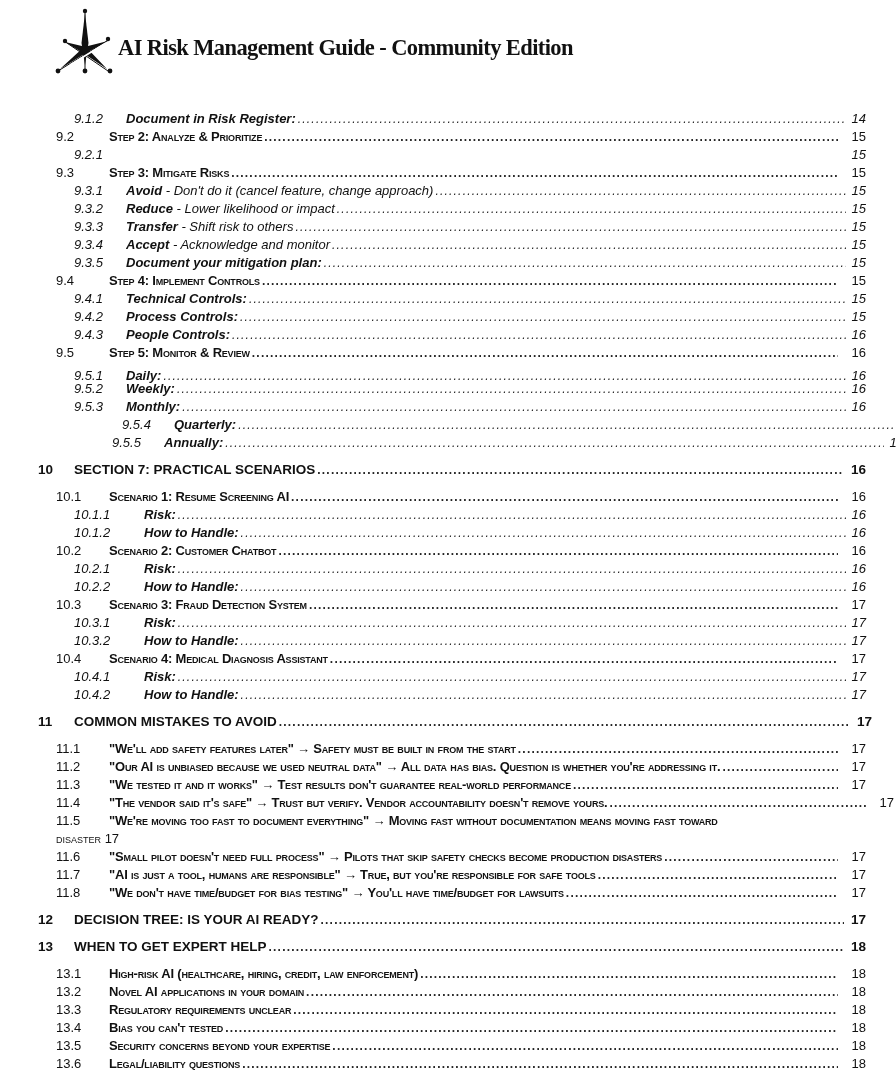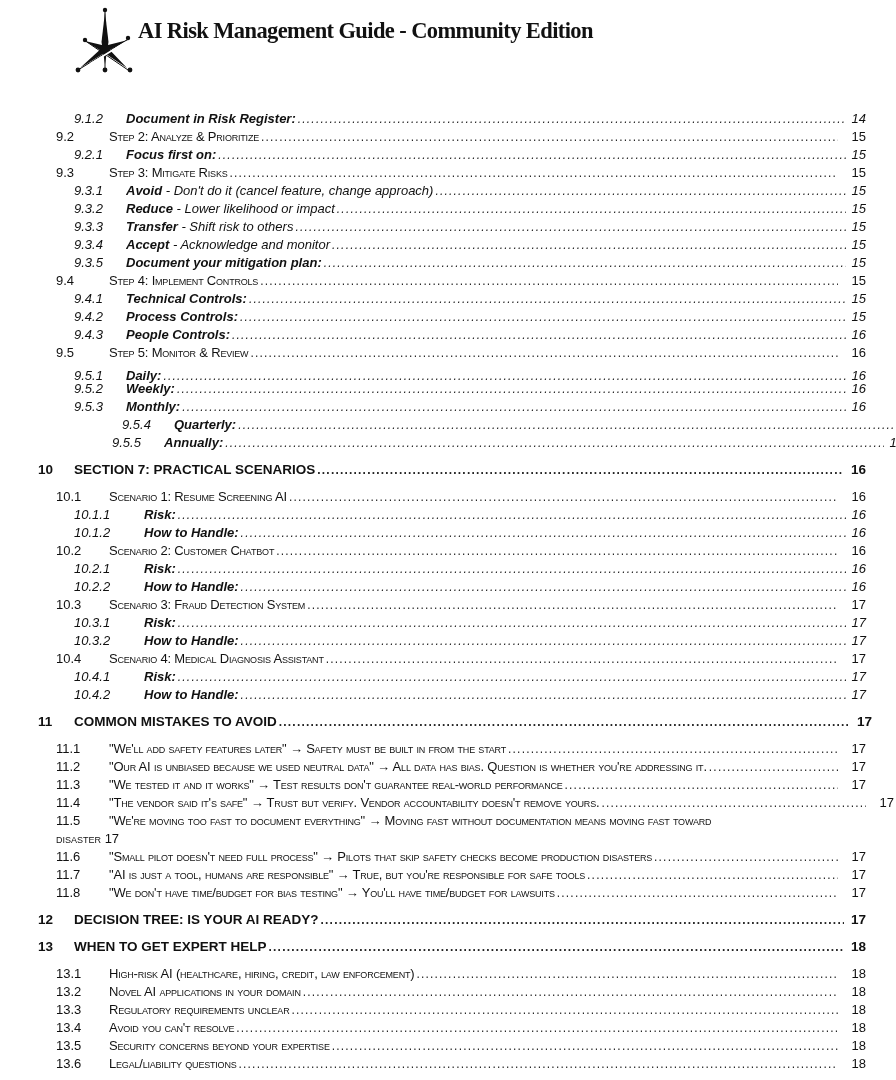--- a/index.html
+++ b/index.html
@@ -1,31 +1,31 @@
 <!DOCTYPE html>
 <html><head>
 <meta charset="utf-8">
 <style>
   html, body { margin:0; padding:0; background:#ffffff; }
   body { width:896px; height:1080px; overflow:hidden; position:relative; font-family:"Liberation Sans", "DejaVu Sans", sans-serif; color:#111; }
-  .header { position:absolute; left:70px; top:6px; height:72px; display:flex; }
+  .header { position:absolute; left:50px; top:6px; height:72px; display:flex; align-items:center; }
   .logo { width:70px; height:70px; margin-right:-2px; }
   .doc-title { font-family:"Liberation Serif","DejaVu Serif",serif; font-weight:bold; font-size:22.5px; letter-spacing:-0.6px; margin-top:12px; color:#111; }
   .toc { position:absolute; left:0; top:110px; width:896px; }
   .row { position:absolute; left:0; width:896px; height:18px; display:flex; align-items:baseline; font-size:13px; line-height:18px; white-space:nowrap; }
   .num { position:absolute; top:0; }
   .text { position:absolute; top:0; display:flex; align-items:baseline; overflow:hidden; }
   .lead { flex:1; overflow:hidden; white-space:nowrap; margin-left:2px; letter-spacing:1.2px; color:#222; font-size:12px; }
   .lead::before { content:"......................................................................................................................................................................................................................................................................................"; }
   .page { position:absolute; top:0; right:30px; text-align:right; }
   .l1 { font-weight:bold; font-size:13.5px; }
   .l1 .num { left:38px; }
   .l1 .text { left:74px; right:52px; }
   .l2 .num { left:56px; }
-  .l2 .text { left:109px; right:58px; }
+  .l2 .text { left:109px; right:58px;font-weight:bold; }
   .l2 .label { font-variant:small-caps; font-size:13px; letter-spacing:-0.2px; }
   .l3 { font-style:italic; }
   .l3 .num { left:74px; }
   .l3 .text { left:126px; right:50px; }
   .l3.w .text { left:144px; }
   .bold-part { font-weight:bold; }
   .l3 .page { font-style:italic; }
   .wrapline { position:absolute; left:56px; font-variant:small-caps; font-size:13px; }
 </style>
 </head>
@@ -64,24 +64,20 @@
     <div class="row l2" style="top: 18px;">
       <span class="num">9.2</span>
       <span class="text">
         <span class="label">Step 2: Analyze &amp; Prioritize</span>
         <span class="lead"></span>
       </span>
       <span class="page">15</span>
     </div>
     <div class="row l3" style="top: 36px;">
       <span class="num">9.2.1</span>
-      <span class="text">
-        <span class="bold-part">Focus first on:</span>
-        <span class="lead"></span>
-      </span>
       <span class="page">15</span>
     </div>
     <div class="row l2" style="top: 54px;">
       <span class="num">9.3</span>
       <span class="text">
         <span class="label">Step 3: Mitigate Risks</span>
         <span class="lead"></span>
       </span>
       <span class="page">15</span>
     </div>
@@ -422,21 +418,21 @@
       <span class="num">13.3</span>
       <span class="text">
         <span class="label">Regulatory requirements unclear</span>
         <span class="lead"></span>
       </span>
       <span class="page">18</span>
     </div>
     <div class="row l2" style="top: 909px;">
       <span class="num">13.4</span>
       <span class="text">
-        <span class="label">Avoid you can't resolve</span>
+        <span class="label">Bias you can't tested</span>
         <span class="lead"></span>
       </span>
       <span class="page">18</span>
     </div>
     <div class="row l2" style="top: 927px;">
       <span class="num">13.5</span>
       <span class="text">
         <span class="label">Security concerns beyond your expertise</span>
         <span class="lead"></span>
       </span>

